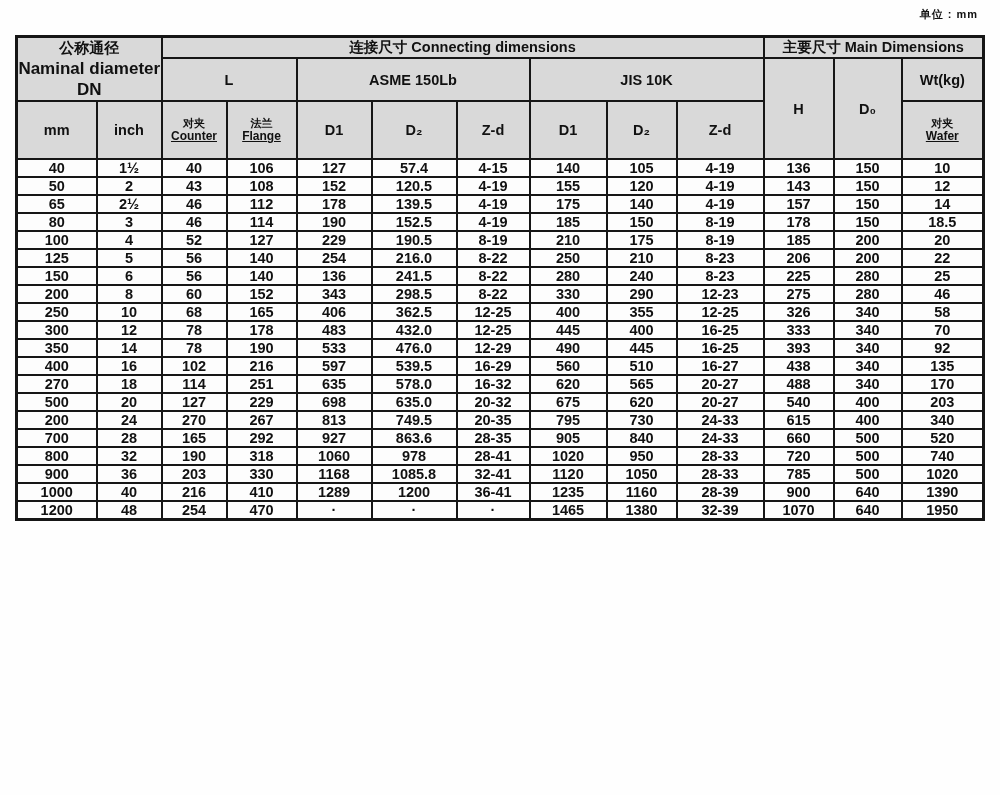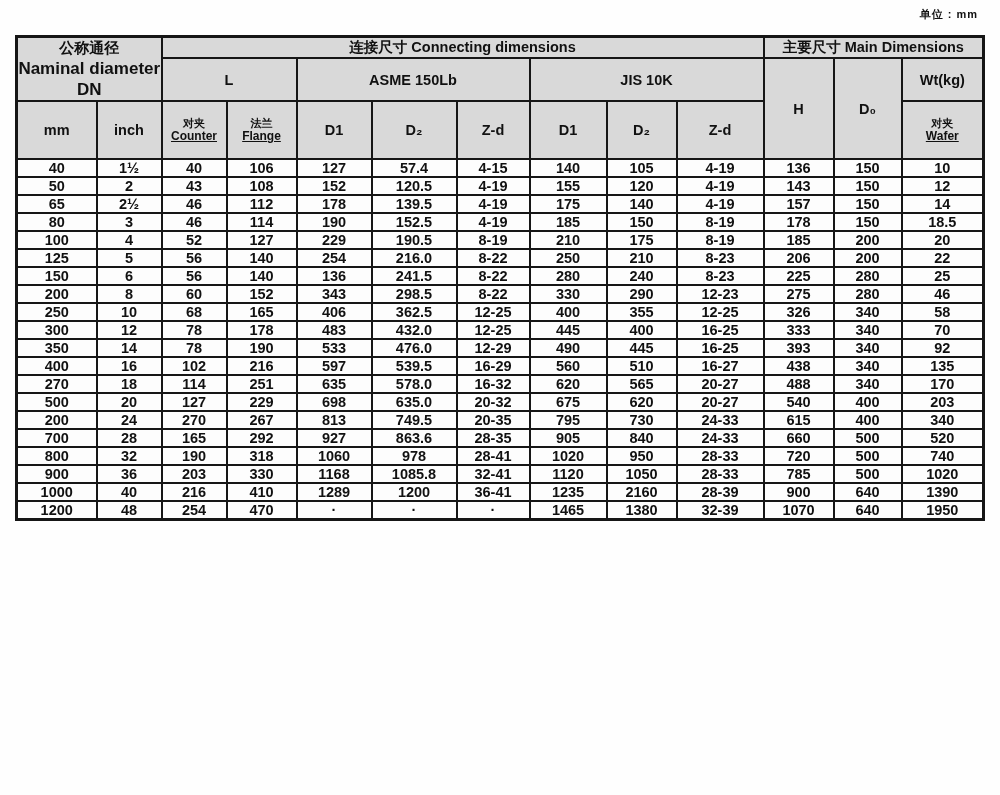--- a/index.html
+++ b/index.html
@@ -386,21 +386,21 @@
         </tr>
         <tr>
           <td>1000</td>
           <td>40</td>
           <td>216</td>
           <td>410</td>
           <td>1289</td>
           <td>1200</td>
           <td>36-41</td>
           <td>1235</td>
-          <td>2160</td>
+          <td>1160</td>
           <td>28-39</td>
           <td>900</td>
           <td>640</td>
           <td>1390</td>
         </tr>
         <tr>
           <td>1200</td>
           <td>48</td>
           <td>254</td>
           <td>470</td>

